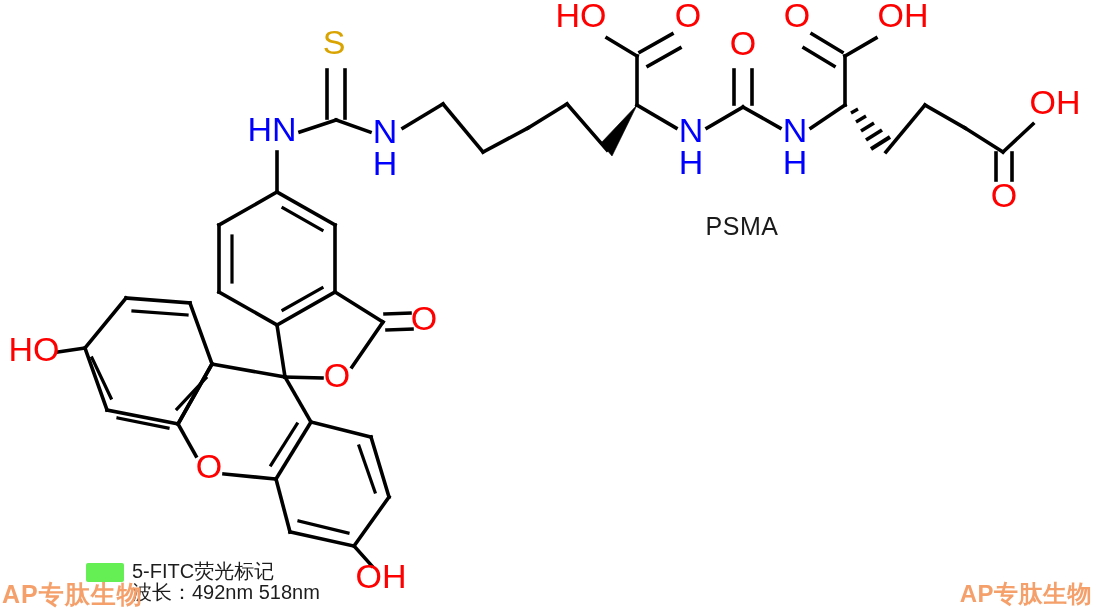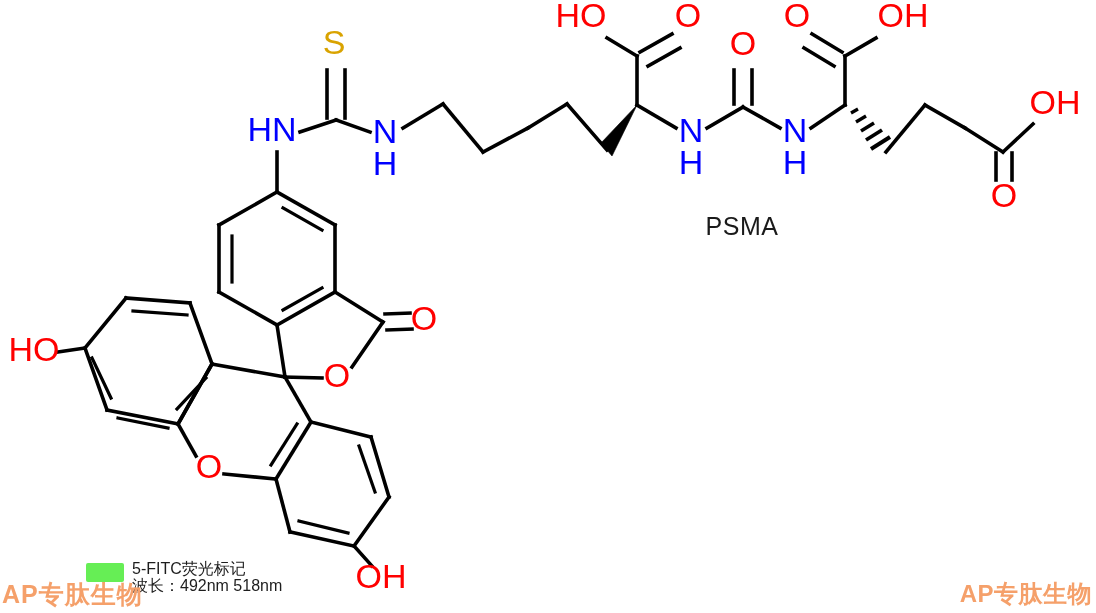--- a/index.html
+++ b/index.html
@@ -78,21 +78,21 @@
     border-radius: 2px;
     margin-top: 2px;
   }
   #legend-text {
     display: flex;
     flex-direction: column;
     line-height: 1.06;
   }
   #legend-text .line {
     font-family: "Liberation Sans", sans-serif;
-    font-size: 16px;
+    font-size: 20px;
     color: #1d1d1d;
     white-space: nowrap;
   }
 
   
   #watermark-left {
     position: absolute;
     left: 2px;
     top: 578px;
     font-family: "Liberation Sans", sans-serif;

